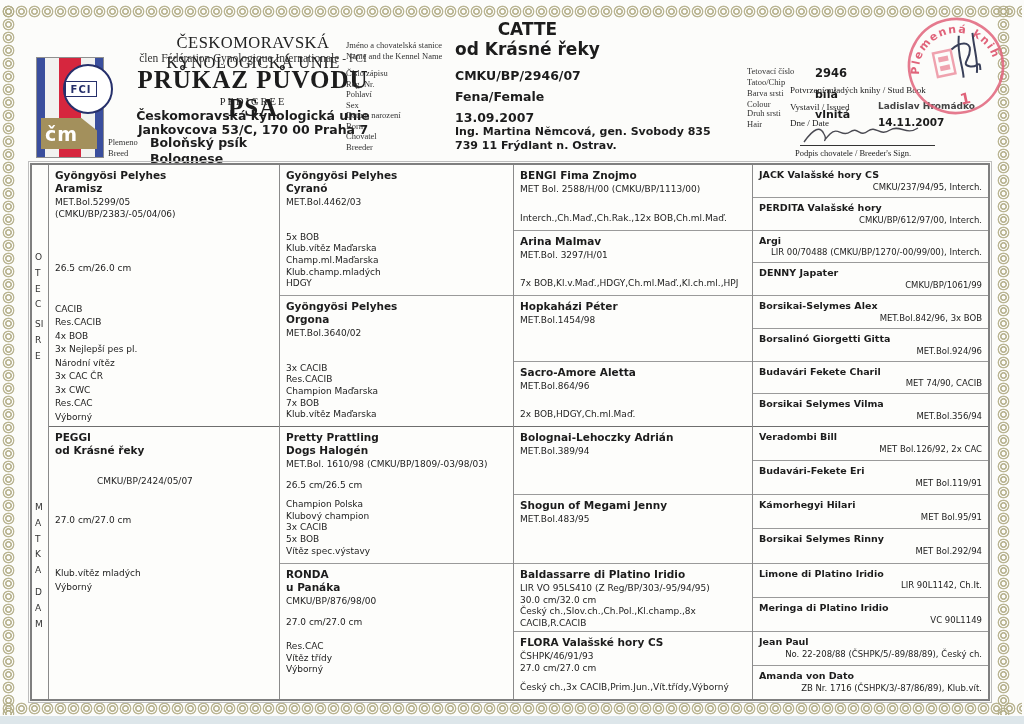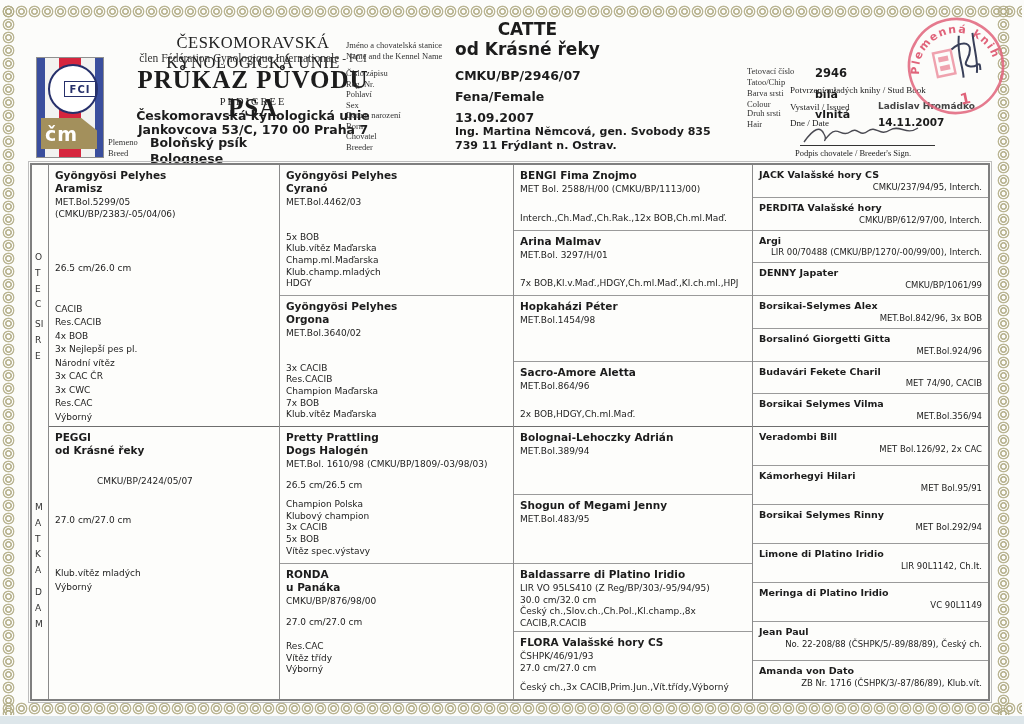--- a/index.html
+++ b/index.html
@@ -18,22 +18,22 @@
   #deco-bottom{left:2px;right:2px;top:702px;height:13px;}
   #deco-left{left:2px;top:5px;width:13px;height:710px;}
   #deco-right{left:997px;top:5px;width:13px;height:710px;}
   #scan-strip{left:0;right:0;top:716px;height:8px;background:#dde6ea;}
 
   
   #logo{left:36px;top:57px;width:66px;height:99px;border:1px solid #8f8f8f;background:#fff;
         display:flex;flex-direction:column;}
   #logo .stripes{position:absolute;inset:0;
      background:linear-gradient(90deg,#3a4e9d 0 12%,#f2f2f0 12% 34%,#d6263e 34% 66%,#f2f2f0 66% 88%,#3a4e9d 88% 100%);}
-  #fci-circle{position:absolute;left:11px;top:6px;width:46px;height:46px;border-radius:50%;
-     background:#fff;border:2px solid #26306b;display:flex;align-items:center;justify-content:flex-end;}
+  #fci-circle{position:absolute;left:26px;top:6px;width:46px;height:46px;border-radius:50%;
+     background:#fff;border:2px solid #26306b;display:flex;align-items:center;justify-content:flex-start;}
   #fci-circle .inner{width:30px;height:14px;border:1.5px solid #26306b;background:#fff;
      display:flex;align-items:center;justify-content:center;font-size:10px;font-weight:bold;color:#26306b;letter-spacing:1px;}
   #cmku-logo{position:absolute;left:4px;top:60px;width:56px;height:31px;background:#a3905c;
      color:#fff;font-weight:bold;font-size:19px;display:flex;align-items:center;padding-left:4px;
      letter-spacing:1px;box-sizing:border-box;clip-path:polygon(0 0,72% 0,100% 40%,100% 100%,0 100%);}
 
   .serif{font-family:"Liberation Serif","DejaVu Serif",serif;}
   #org-name{left:118px;top:33px;width:270px;text-align:center;font-size:16.5px;letter-spacing:.5px;color:#222;}
   #org-sub{left:118px;top:52px;width:270px;text-align:center;font-size:11.5px;color:#333;}
   #doc-title{left:118px;top:66px;width:270px;text-align:center;font-size:25px;font-weight:bold;letter-spacing:1px;}
@@ -349,20 +349,24 @@
           <div class="nm">Borsikai Selymes Vilma</div>
           <div class="rg">MET.Bol.356/94</div>
         </div>
       </div>
       <div class="half half-bot">
         <div class="cell g4">
           <div class="nm">Veradombi Bill</div>
           <div class="rg">MET Bol.126/92, 2x CAC</div>
         </div>
         <div class="cell g4">
+          <div class="nm">Budavári-Fekete Eri</div>
+          <div class="rg">MET Bol.119/91</div>
+        </div>
+        <div class="cell g4">
           <div class="nm">Kámorhegyi Hilari</div>
           <div class="rg">MET Bol.95/91</div>
         </div>
         <div class="cell g4">
           <div class="nm">Borsikai Selymes Rinny</div>
           <div class="rg">MET Bol.292/94</div>
         </div>
         <div class="cell g4">
           <div class="nm">Limone di Platino Iridio</div>
           <div class="rg">LIR 90L1142, Ch.It.</div>

